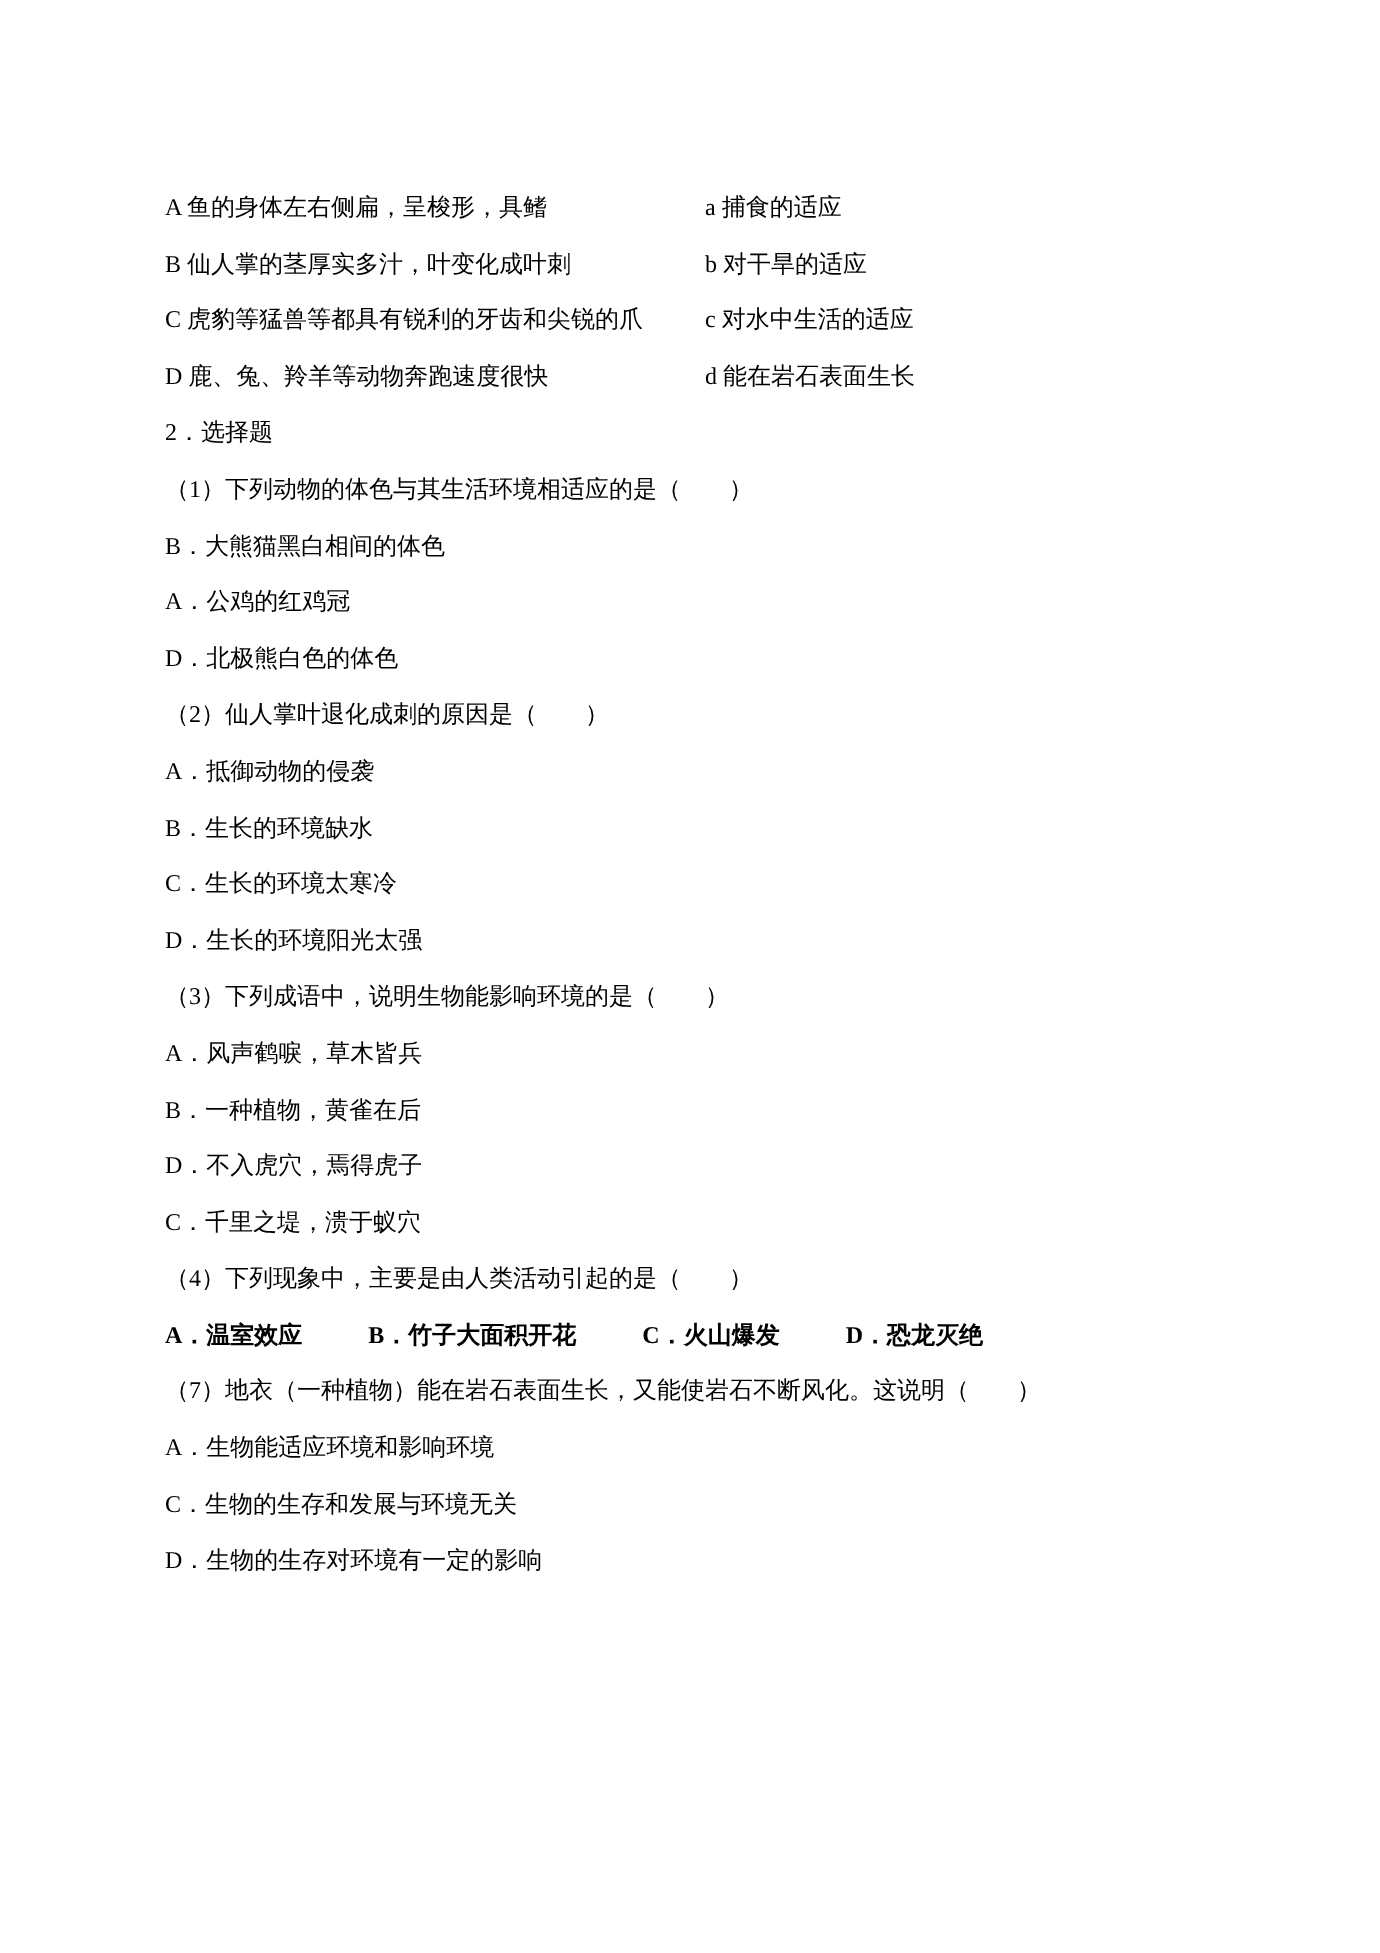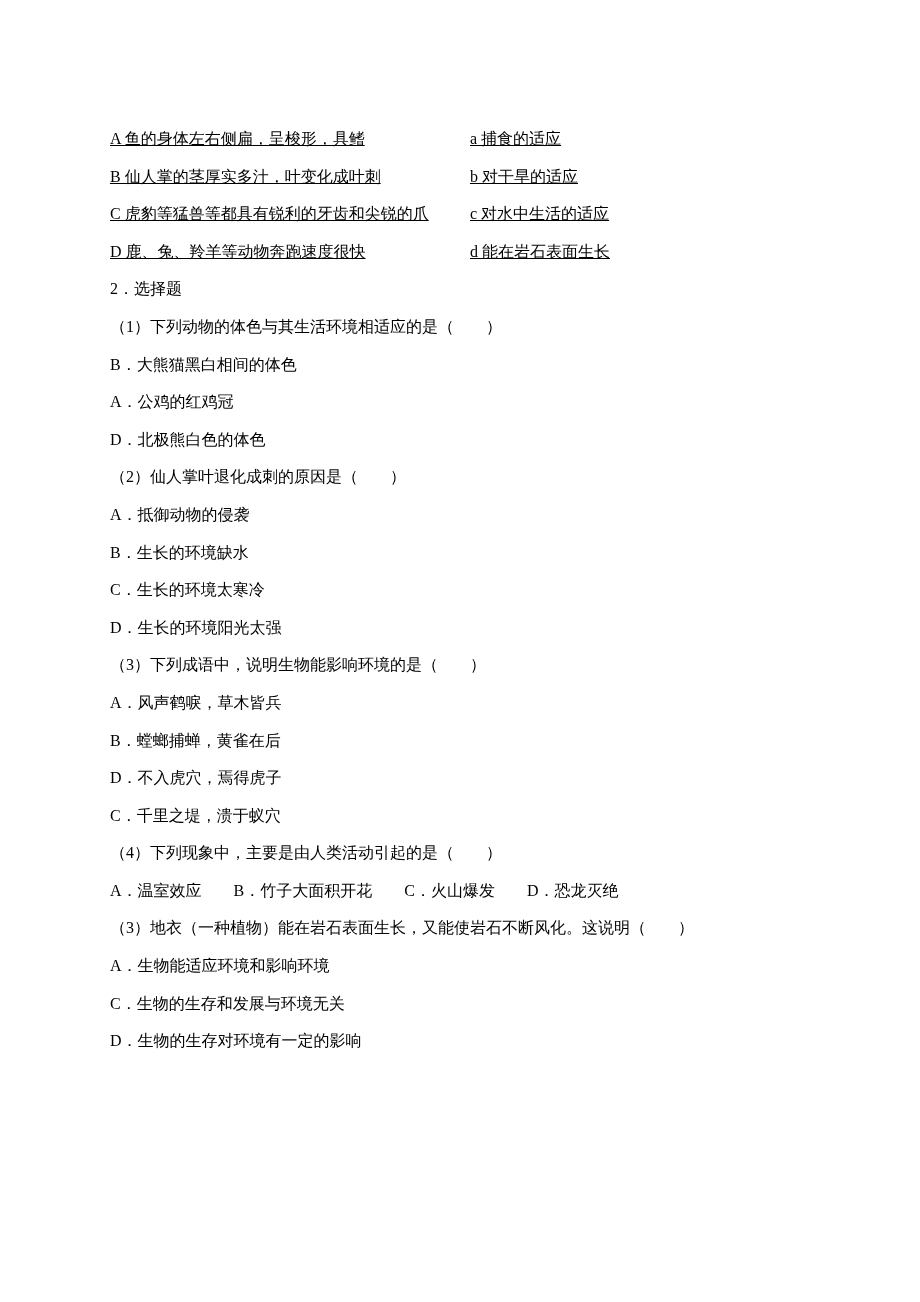--- a/index.html
+++ b/index.html
@@ -15,35 +15,35 @@
       font-size: 16px;
       color: #000000;
       padding: 120px 110px 110px 110px;
       line-height: 2.35;
     }
     .matching-table {
       display: block;
     }
     .matching-row {
       display: flex;
-      text-decoration: underline;
     }
     .matching-left {
       width: 360px;
       flex-shrink: 0;
     }
     .matching-right {
       flex: 1;
     }
     .line {
       white-space: nowrap;
     }
     .inline-options {
       display: flex;
-      gap: 4px;
+      gap: 16px;
+      font-weight: bold;
     }
     .inline-options span {
       margin-right: 28px;
     }
   </style>
 </head>
 <body>
 
 <div class="matching-table">
   <div class="matching-row">
@@ -77,33 +77,33 @@
   <div class="line">（2）仙人掌叶退化成刺的原因是（　　）</div>
   <div>A．抵御动物的侵袭</div>
   <div>B．生长的环境缺水</div>
   <div>C．生长的环境太寒冷</div>
   <div>D．生长的环境阳光太强</div>
 </div>
 
 <div>
   <div class="line">（3）下列成语中，说明生物能影响环境的是（　　）</div>
   <div>A．风声鹤唳，草木皆兵</div>
-  <div>B．螳螂捕蝉，黄雀在后</div>
+  <div>B．一种植物，黄雀在后</div>
   <div>D．不入虎穴，焉得虎子</div>
   <div>C．千里之堤，溃于蚁穴</div>
 </div>
 
 <div>
   <div class="line">（4）下列现象中，主要是由人类活动引起的是（　　）</div>
   <div class="inline-options">
     <span>A．温室效应</span>
     <span>B．竹子大面积开花</span>
     <span>C．火山爆发</span>
     <span>D．恐龙灭绝</span>
   </div>
 </div>
 
 <div>
-  <div class="line">（3）地衣（一种植物）能在岩石表面生长，又能使岩石不断风化。这说明（　　）</div>
+  <div class="line">（7）地衣（一种植物）能在岩石表面生长，又能使岩石不断风化。这说明（　　）</div>
   <div>A．生物能适应环境和影响环境</div>
   <div>C．生物的生存和发展与环境无关</div>
   <div>D．生物的生存对环境有一定的影响</div>
 </div>
 
 </body></html>

